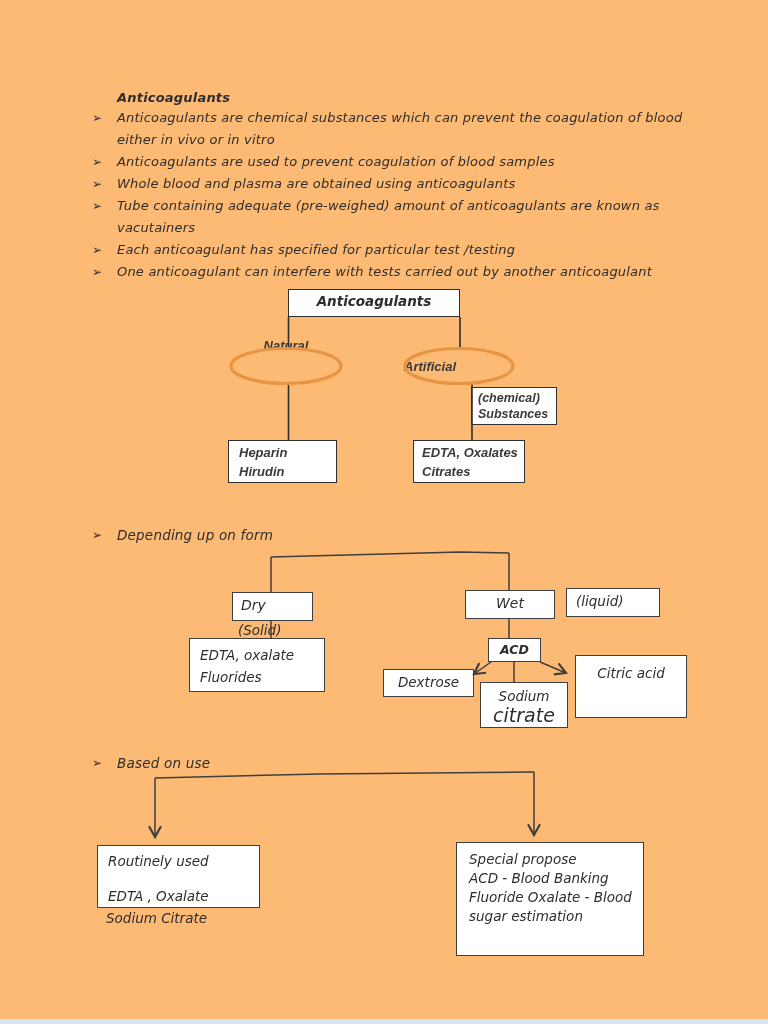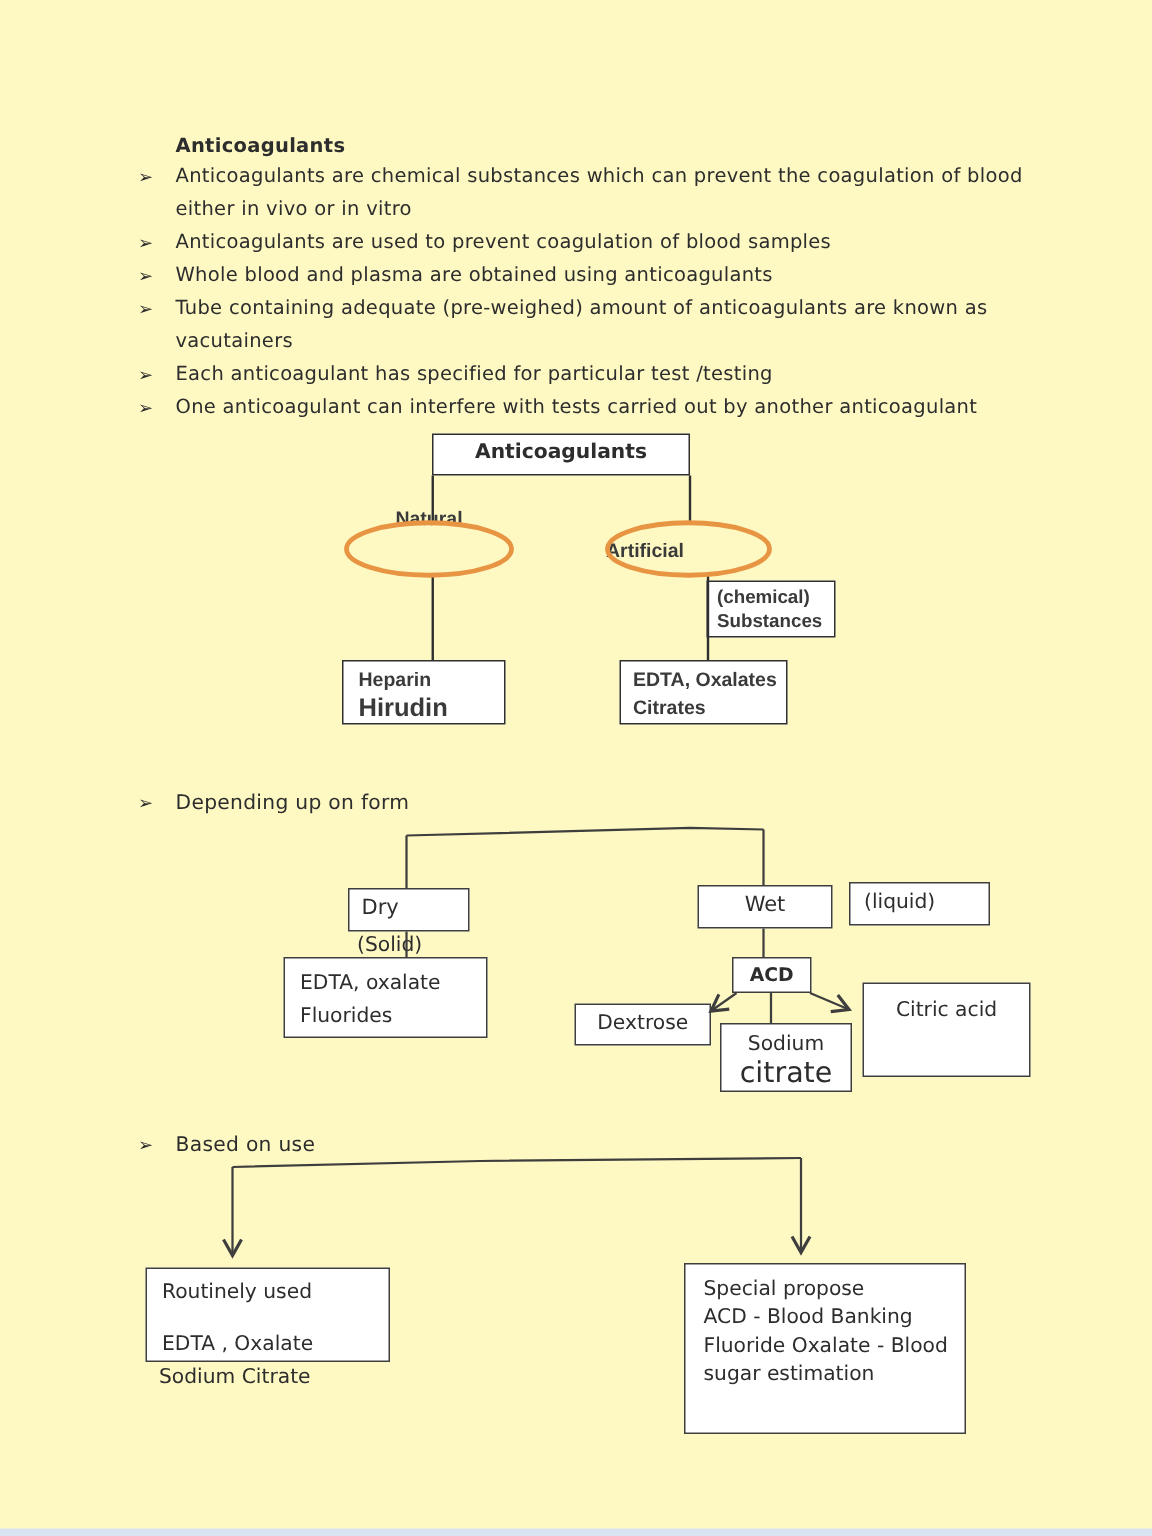--- a/index.html
+++ b/index.html
@@ -1,17 +1,17 @@
 <!DOCTYPE html>
 <html><head>
 <meta charset="utf-8">
 <style>
   html,body{margin:0;padding:0;background:#ffffff;}
-  .page{position:relative;width:768px;height:1024px;background:#fef9c3;overflow:hidden;
-        font-family:"DejaVu Sans",sans-serif;}
+  .page{position:relative;width:768px;height:1024px;background:#fdba74;overflow:hidden;
+        font-family:"DejaVu Sans",sans-serif;font-style:italic;}
   .hand{font-family:"DejaVu Sans",sans-serif;color:#2d2d2d;}
   .lbl{font-family:"Liberation Sans",sans-serif;font-weight:bold;color:#3a3a3a;}
   .abs{position:absolute;}
   .box{position:absolute;background:#ffffff;border:1.6px solid #3e3e3e;box-sizing:border-box;}
   .d1box{border:1.5px solid #2f2f2f;}
   .brow{display:flex;height:22px;align-items:flex-start;}
   .bchar{width:25px;font-size:12px;padding-top:1px;color:#2d2d2d;}
   .btext{font-size:13px;letter-spacing:0.2px;white-space:nowrap;color:#2d2d2d;}
   .h-row{display:flex;align-items:flex-start;}
   svg.overlay{position:absolute;left:0;top:0;pointer-events:none;}
@@ -66,21 +66,21 @@
   <div class="abs lbl" style="left:231px;top:338px;width:110px;text-align:center;font-size:13px;">Natural</div>
   <div class="abs lbl" style="left:404px;top:359px;width:110px;text-align:left;font-size:13px;">Artificial</div>
 
   <div class="box d1box" style="left:471px;top:387px;width:86px;height:38px;padding:2px 0 0 6px;">
     <div class="lbl" style="font-size:12.5px;line-height:16px;">(chemical)</div>
     <div class="lbl" style="font-size:12.5px;line-height:16px;">Substances</div>
   </div>
 
   <div class="box d1box" style="left:228px;top:440px;width:109px;height:43px;padding:2px 0 0 10px;">
     <div class="lbl" style="font-size:13px;line-height:19px;">Heparin</div>
-    <div class="lbl" style="font-size:17px;line-height:19px;">Hirudin</div>
+    <div class="lbl" style="font-size:13px;line-height:19px;">Hirudin</div>
   </div>
 
   <div class="box d1box" style="left:413px;top:440px;width:112px;height:43px;padding:2px 0 0 8px;">
     <div class="lbl" style="font-size:13px;line-height:19px;">EDTA, Oxalates</div>
     <div class="lbl" style="font-size:13px;line-height:19px;">Citrates</div>
   </div>
 
   <div class="abs hand h-row" style="left:92px;top:527px;">
     <span class="bchar">➢</span>
     <span style="font-size:13.5px;letter-spacing:0.2px;">Depending up on form</span>

